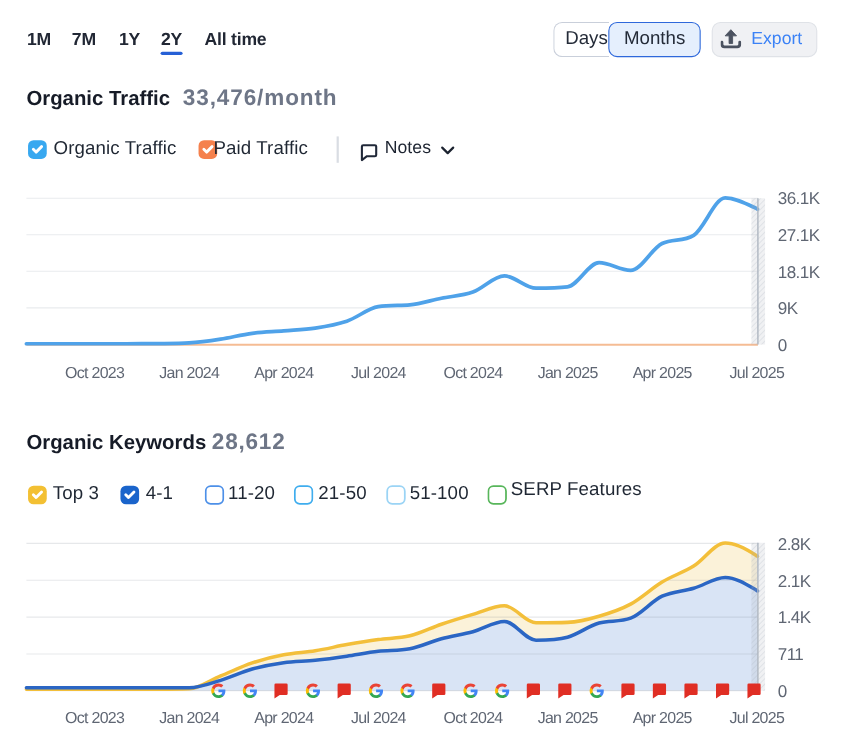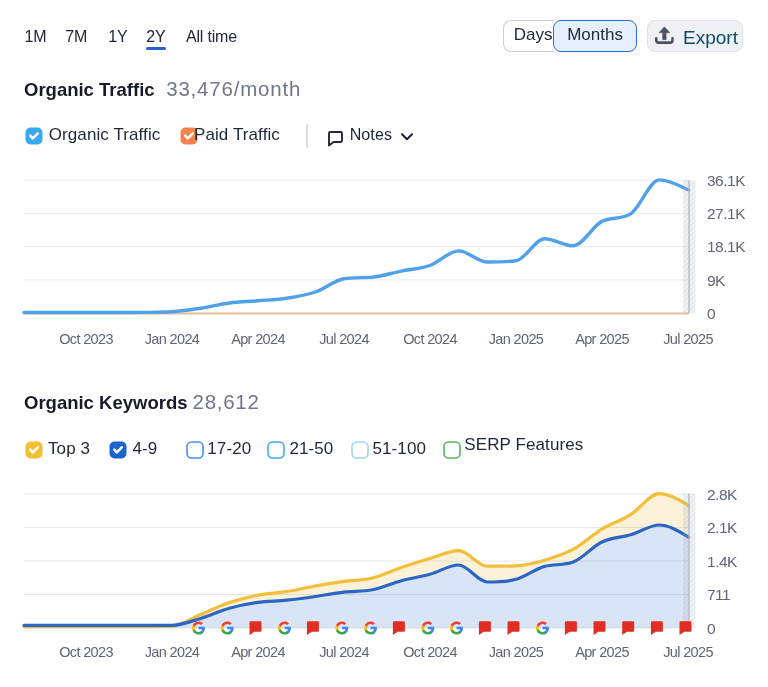--- a/index.html
+++ b/index.html
@@ -1,21 +1,21 @@
 <!DOCTYPE html>
 <html><head><meta charset="utf-8">
 <style>
 * { margin:0; padding:0; box-sizing:border-box; }
 html,body { width:768px; height:687px; background:#fff; font-family:"Liberation Sans",sans-serif; overflow:hidden; }
 .abs { position:absolute; }
-.tab { position:absolute; top:28.5px; font-size:16px; font-weight:400; color:#212734; letter-spacing:-0.2px; line-height:16px; }
+.tab { position:absolute; top:28.5px; font-size:16px; font-weight:700; color:#212734; letter-spacing:-0.2px; line-height:16px; }
 .cb { position:absolute; }
 .lbl { position:absolute; font-size:17px; line-height:18px; color:#1f2733; letter-spacing:0.1px; }
 .hd-b { font-weight:700; color:#161b27; }
-.hd-g { color:#6e7687; font-weight:400; font-size:20.5px; line-height:18.5px; }
+.hd-g { color:#6e7687; font-weight:700; font-size:20.5px; line-height:18.5px; }
 svg text { font-family:"Liberation Sans",sans-serif; fill:#5f6673; }
 svg text.xl { font-size:14.5px; letter-spacing:-0.65px; }
 svg text.yl { font-size:15.5px; letter-spacing:-0.5px; }
 </style></head>
 <body>
 
 <span class="tab" style="left:24.5px">1M</span>
 <span class="tab" style="left:65.3px">7M</span>
 <span class="tab" style="left:108.2px">1Y</span>
 <span class="tab" style="left:146.3px">2Y</span>
@@ -24,21 +24,21 @@
 
 <div class="abs" style="left:502.7px;top:20px;width:51px;height:32px;background:#fff;border:1px solid #c9cfda;border-radius:8px 0 0 8px;border-right:none"></div>
 <div class="abs" style="left:553.4px;top:20px;width:83.4px;height:32px;background:#e5effd;border:1.6px solid #2e68db;border-radius:8px"></div>
 <div class="abs" style="left:502.7px;top:20px;width:61px;height:32px;line-height:30px;text-align:center;font-size:17px;color:#242b38">Days</div>
 <div class="abs" style="left:553.4px;top:20px;width:83.4px;height:48px;line-height:30px;text-align:center;font-size:17px;color:#242b38">Months</div>
 <div class="abs" style="left:647px;top:20px;width:96.3px;height:31.5px;background:#f0f1f4;border:1px solid #dfe2e7;border-radius:8px"></div>
 <svg class="abs" style="left:654.9px;top:25.5px" width="19" height="19" viewBox="0 0 19 19">
   <path d="M1.3 12.3 V14.3 Q1.3 16.6 3.6 16.6 H15.2 Q17.5 16.6 17.5 14.3 V12.3" fill="none" stroke="#4b5260" stroke-width="2.6" stroke-linecap="round"></path>
   <path d="M9.4 1 L14.6 6.6 H11 V13.6 H7.8 V6.6 H4.2 Z" fill="#4b5260" stroke="#4b5260" stroke-width="0.8" stroke-linejoin="round"></path>
 </svg>
-<div class="abs" style="left:683px;top:26.5px;font-size:19px;color:#0c4a6e">Export</div>
+<div class="abs" style="left:683px;top:26.5px;font-size:16px;color:#3b82f6">Export</div>
 
 <div class="abs" style="left:24px;top:80px;font-size:18.5px;line-height:18.5px"><span class="hd-b">Organic Traffic</span> <span class="hd-g" style="letter-spacing:0.8px">&nbsp;33,476/month</span></div>
 
 <svg class="cb" style="left:25px;top:126.6px" width="18" height="18">
     <rect x="0.5" y="0.5" width="17" height="17" rx="5" fill="#38a8f0"></rect>
     <g transform="translate(9,9)">
       <path d="M-3.7 -0.3 L-1.2 2.3 L3.8 -2.7" stroke="#fff" stroke-width="2.6" fill="none" stroke-linecap="round" stroke-linejoin="round"></path>
     </g>
   </svg>
 <span class="lbl" style="left:48.7px;top:125.5px">Organic Traffic</span>
@@ -66,25 +66,25 @@
       <path d="M-3.7 -0.3 L-1.2 2.3 L3.8 -2.7" stroke="#fff" stroke-width="2.6" fill="none" stroke-linecap="round" stroke-linejoin="round"></path>
     </g>
   </svg>
 <span class="lbl" style="left:48px;top:439.6px">Top 3</span>
 <svg class="cb" style="left:109.4px;top:440.8px" width="18" height="18">
     <rect x="0.5" y="0.5" width="17" height="17" rx="5" fill="#1a64cb"></rect>
     <g transform="translate(9,9)">
       <path d="M-3.7 -0.3 L-1.2 2.3 L3.8 -2.7" stroke="#fff" stroke-width="2.6" fill="none" stroke-linecap="round" stroke-linejoin="round"></path>
     </g>
   </svg>
-<span class="lbl" style="left:132.5px;top:439.6px">4-9</span>
+<span class="lbl" style="left:132.5px;top:439.6px">4-1</span>
 <svg class="cb" style="left:185.5px;top:440.8px" width="18" height="18">
     <rect x="1" y="1" width="16" height="16" rx="4.5" fill="#fff" stroke="#4d90e8" stroke-width="1.6"></rect>
   </svg>
-<span class="lbl" style="left:207.3px;top:439.6px">17-20</span>
+<span class="lbl" style="left:207.3px;top:439.6px">11-20</span>
 <svg class="cb" style="left:266.9px;top:440.8px" width="18" height="18">
     <rect x="1" y="1" width="16" height="16" rx="4.5" fill="#fff" stroke="#3fadee" stroke-width="1.6"></rect>
   </svg>
 <span class="lbl" style="left:289.4px;top:439.6px">21-50</span>
 <svg class="cb" style="left:351.1px;top:440.8px" width="18" height="18">
     <rect x="1" y="1" width="16" height="16" rx="4.5" fill="#fff" stroke="#9bd4f5" stroke-width="1.6"></rect>
   </svg>
 <span class="lbl" style="left:372.5px;top:439.6px">51-100</span>
 <svg class="cb" style="left:442.9px;top:440.8px" width="18" height="18">
     <rect x="1" y="1" width="16" height="16" rx="4.5" fill="#fff" stroke="#58b65b" stroke-width="1.6"></rect>

